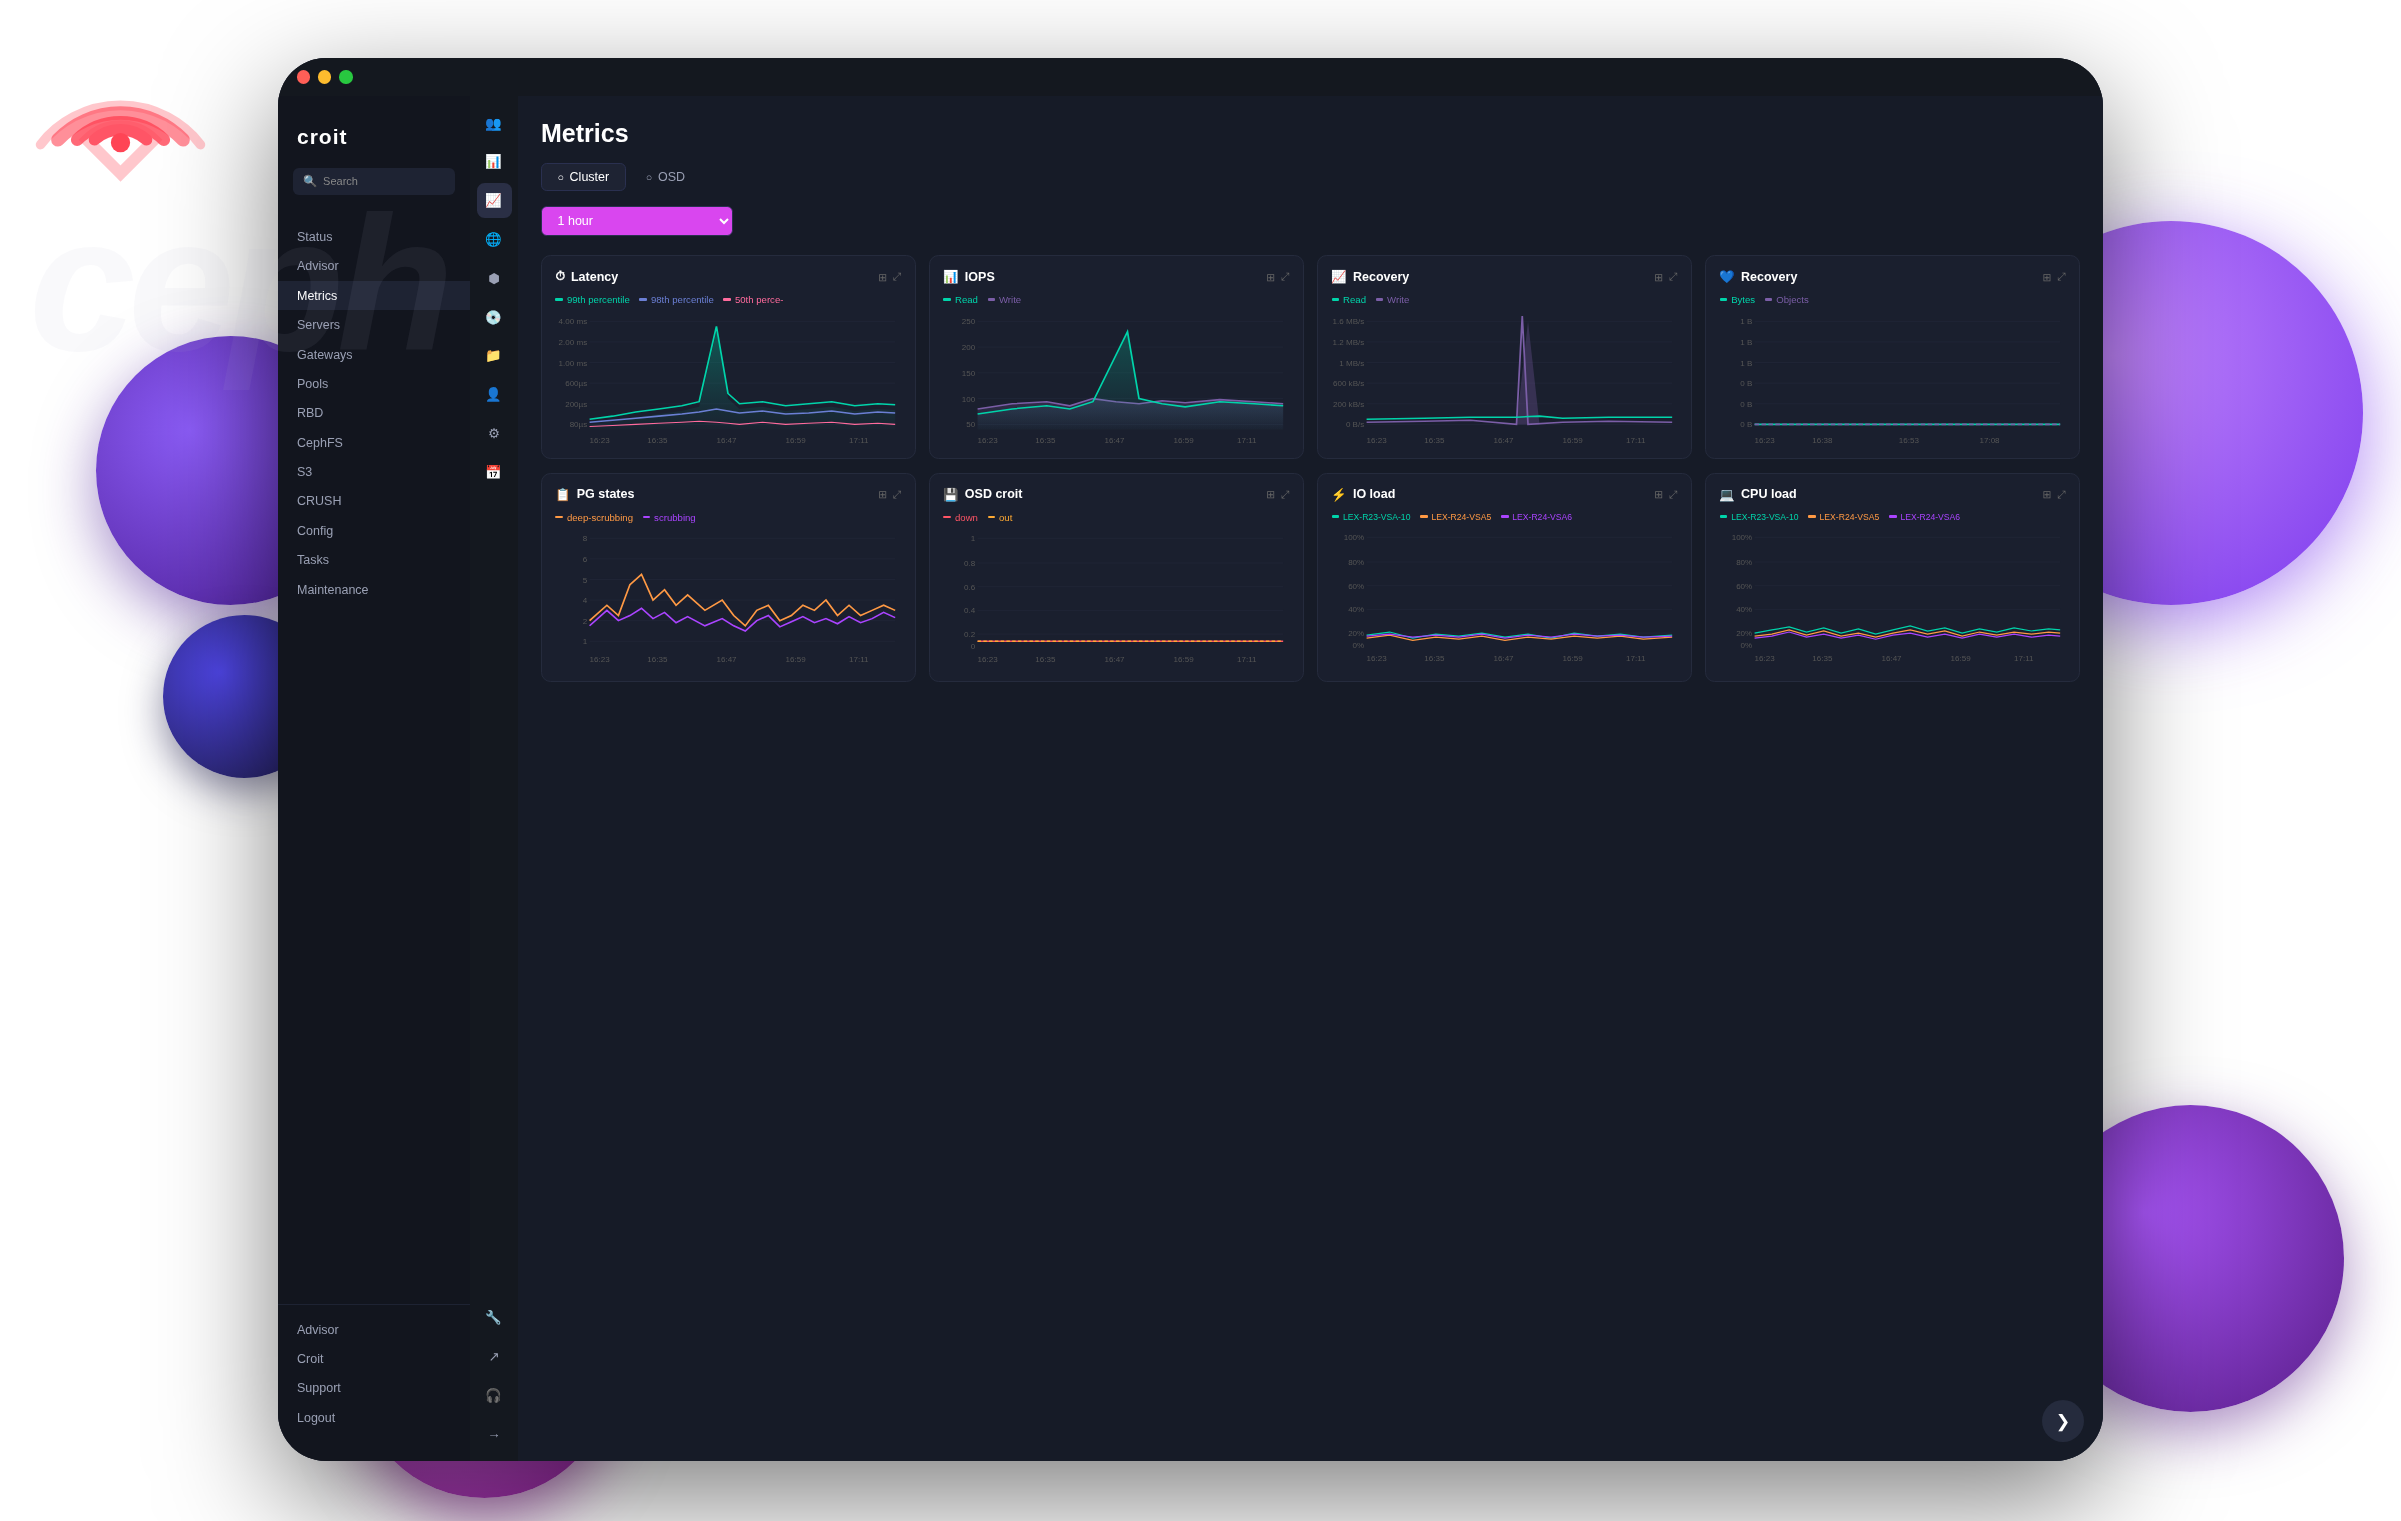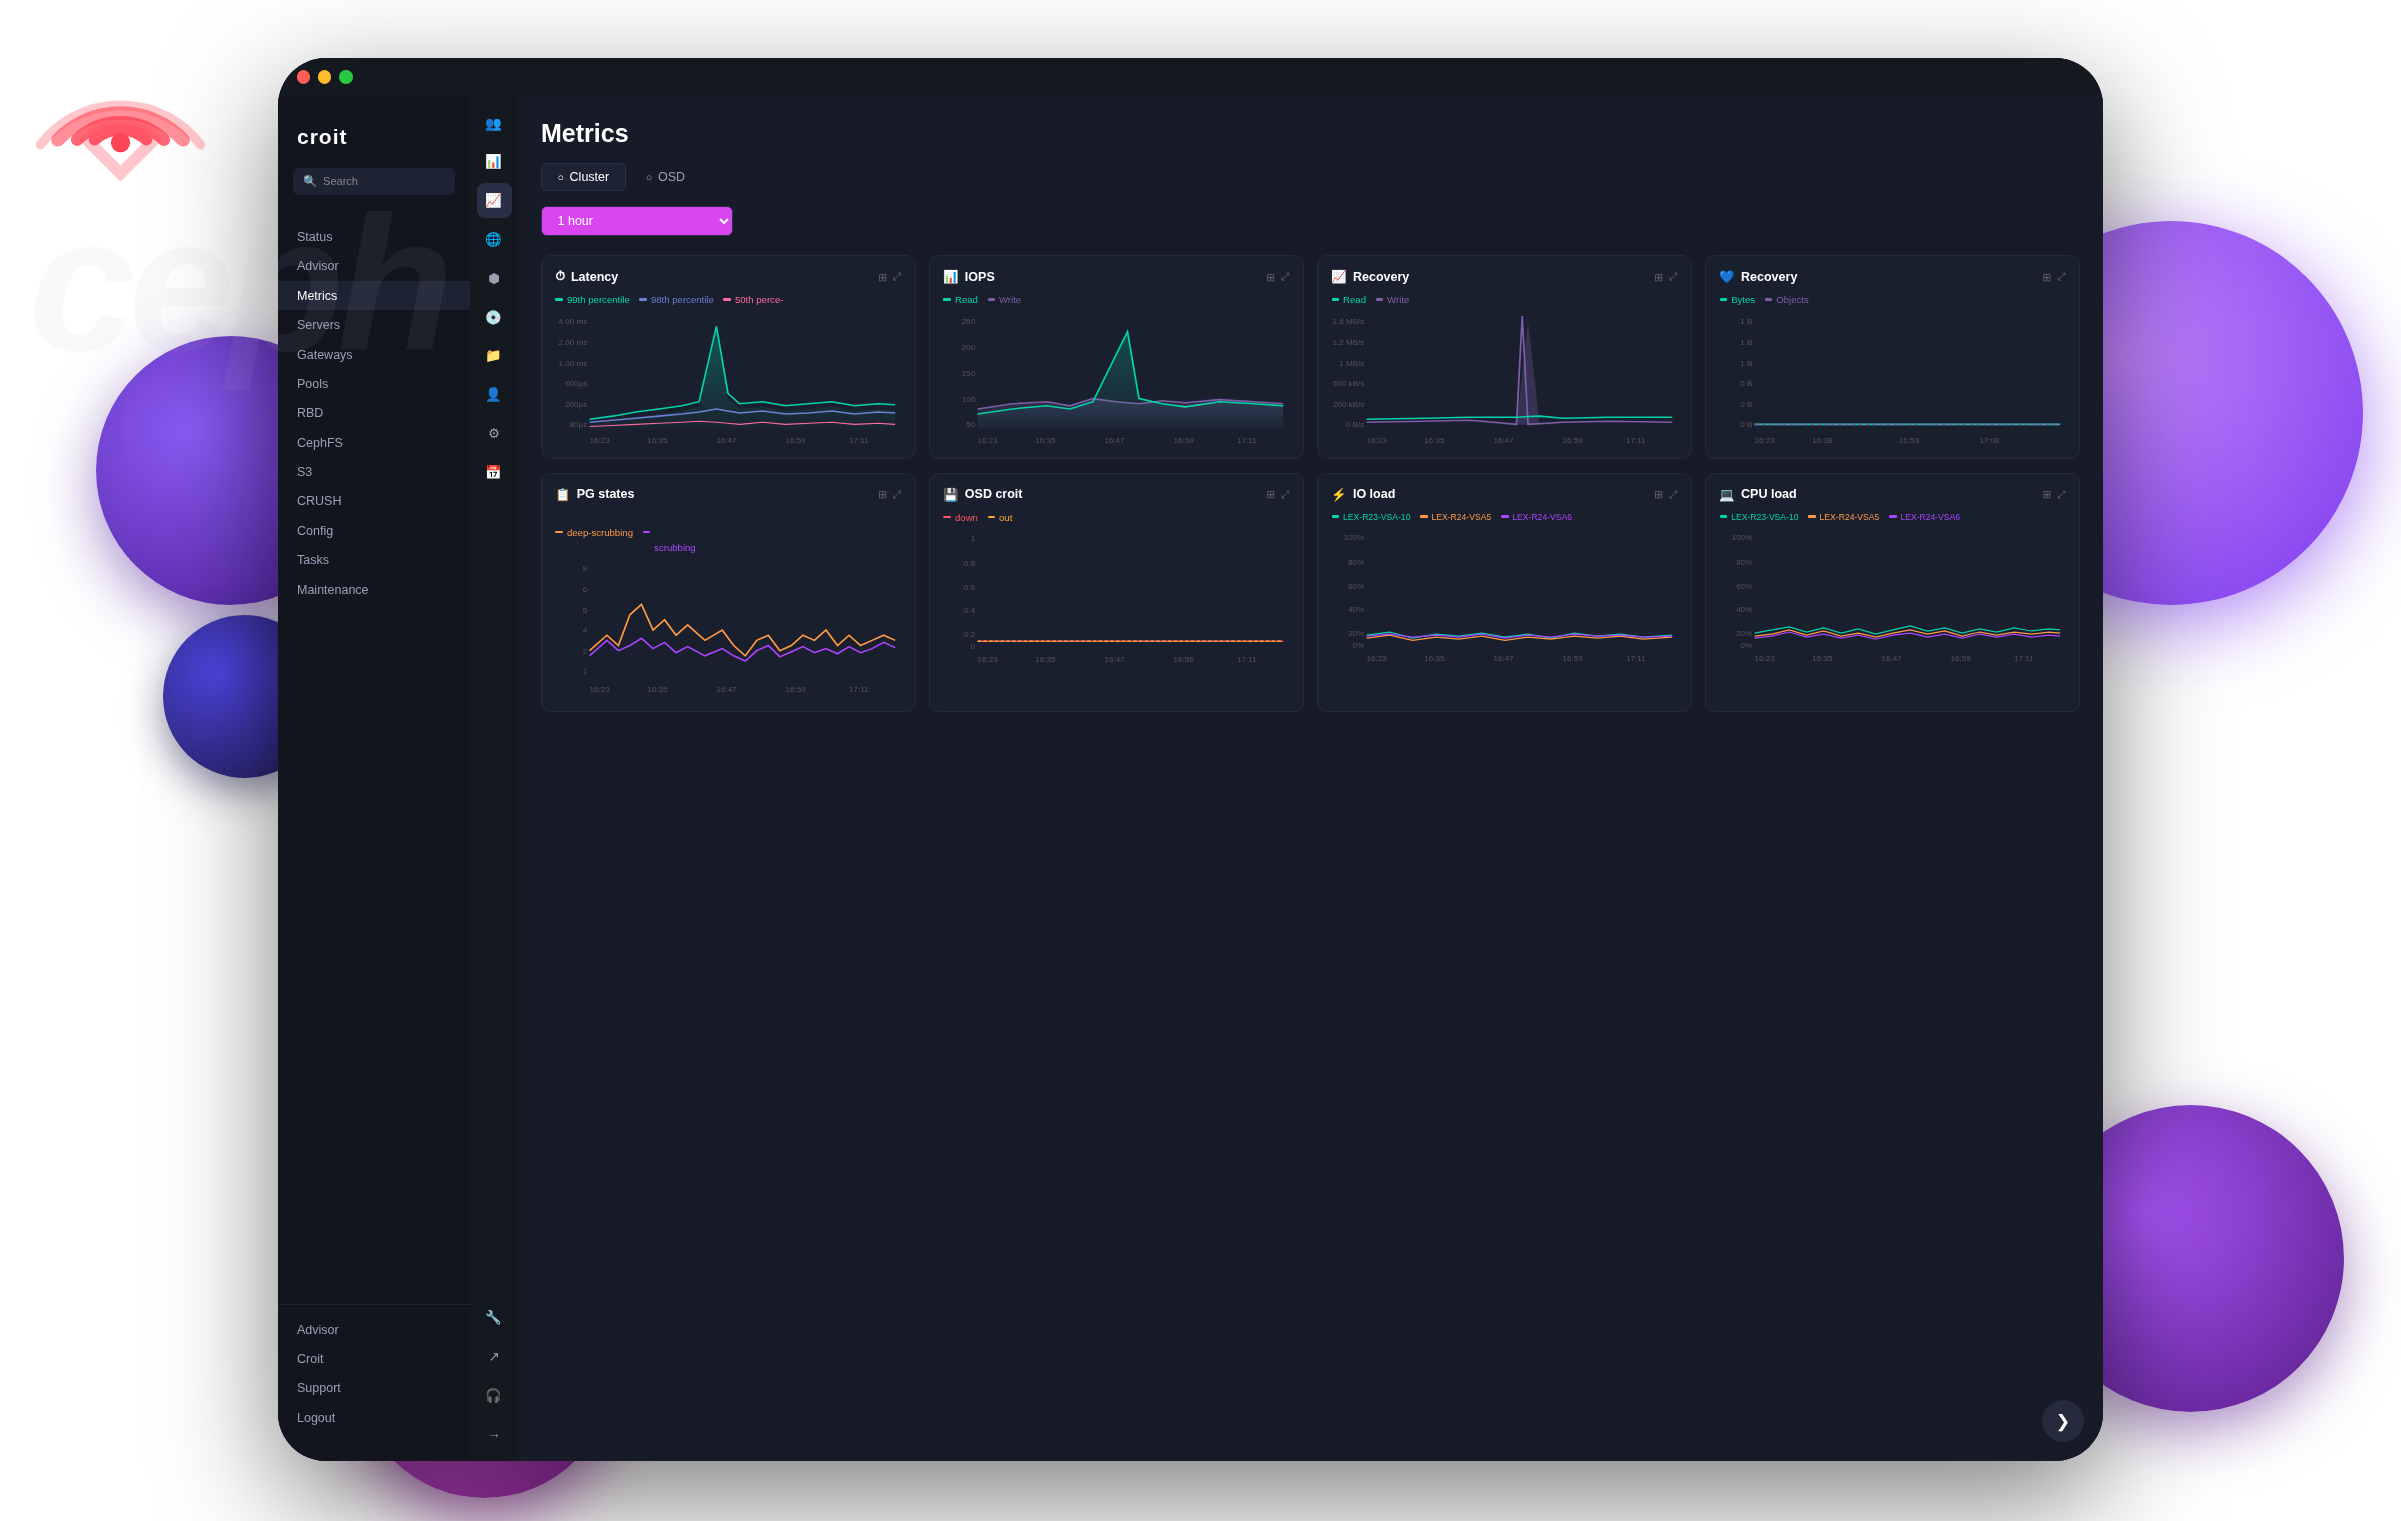--- a/index.html
+++ b/index.html
@@ -700,21 +700,21 @@
               <span class="card-action-btn">⤢</span>
             </div>
           </div>
           <div class="chart-legend">
             <div class="legend-item">
               <div class="legend-dot" style="background:#ff9944;"></div>
               <span style="color:#ff9944;font-size:9.6px;">deep-scrubbing</span>
             </div>
             <div class="legend-item">
               <div class="legend-dot" style="background:#aa44ff;"></div>
-              <span style="color:#aa44ff;font-size:9.6px;margin-top:30px;">scrubbing</span>
+              <span style="color:#aa44ff;font-size:9.6px;">scrubbing</span>
             </div>
           </div>
           <div class="chart-area" style="height:139px;">
             <svg viewBox="0 0 300 135" preserveAspectRatio="none" style="width:100%;height:100%;">
               <line x1="30" y1="10" x2="295" y2="10" stroke="#252b3d" stroke-width="0.5"></line>
               <line x1="30" y1="30" x2="295" y2="30" stroke="#252b3d" stroke-width="0.5"></line>
               <line x1="30" y1="50" x2="295" y2="50" stroke="#252b3d" stroke-width="0.5"></line>
               <line x1="30" y1="70" x2="295" y2="70" stroke="#252b3d" stroke-width="0.5"></line>
               <line x1="30" y1="90" x2="295" y2="90" stroke="#252b3d" stroke-width="0.5"></line>
               <line x1="30" y1="110" x2="295" y2="110" stroke="#252b3d" stroke-width="0.5"></line>

